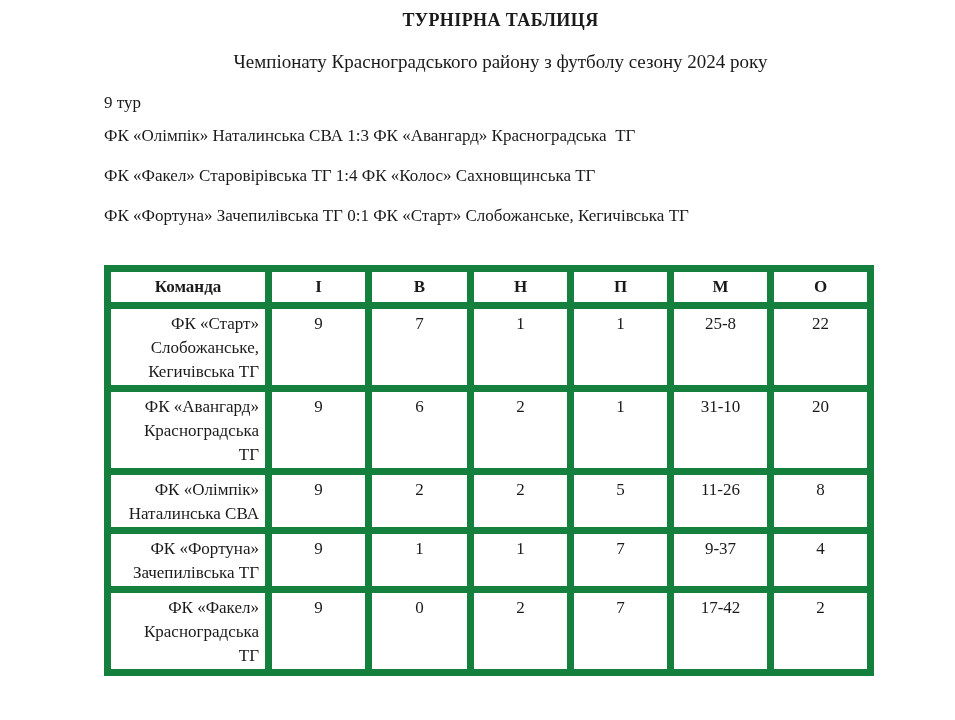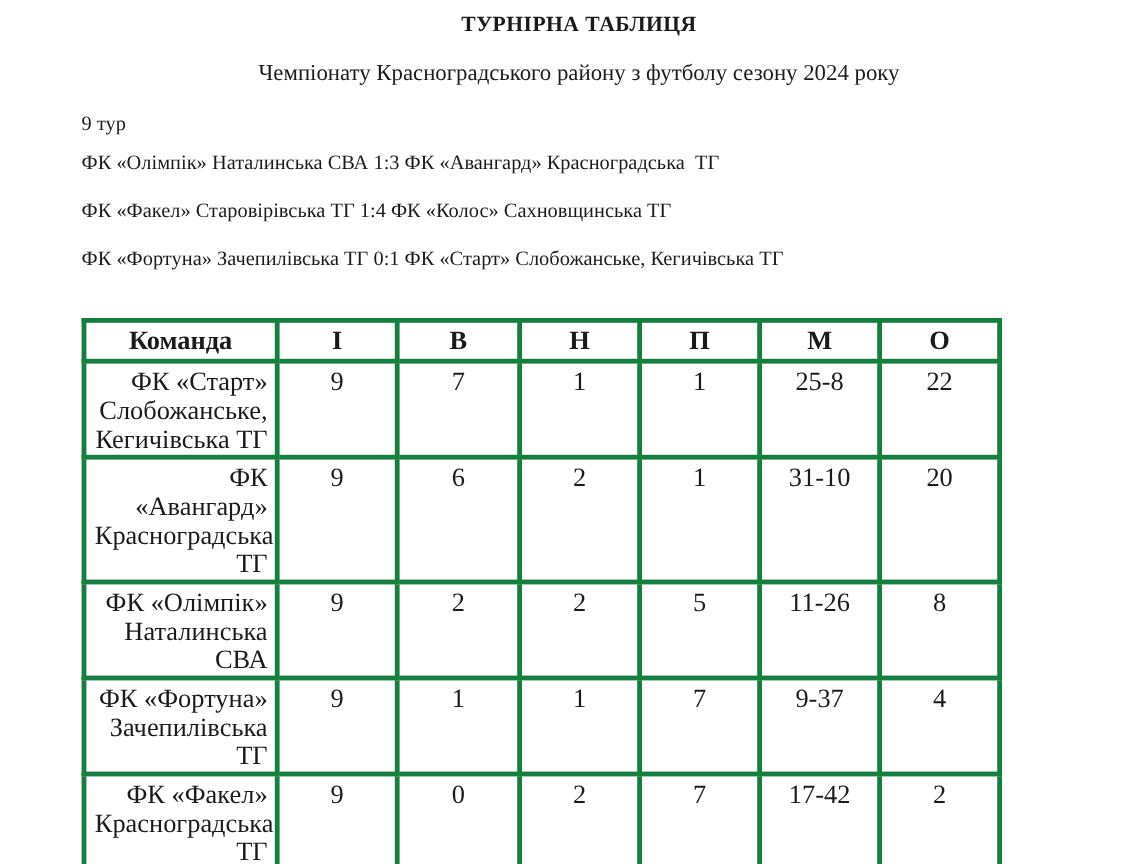--- a/index.html
+++ b/index.html
@@ -11,21 +11,21 @@
     width: 955px;
     height: 720px;
     overflow: hidden;
     font-family: "Liberation Serif", "DejaVu Serif", serif;
     color: #1a1a1a;
   }
   .doc {
     box-sizing: border-box;
     width: 955px;
     height: 720px;
-    padding: 8px 58px 0 68px;
+    padding: 8px 58px 0 104px;
   }
   .title {
     margin: 0;
     font-size: 18px;
     line-height: 24px;
     font-weight: 700;
     text-align: center;
     letter-spacing: 0.4px;
   }
   .subtitle {
@@ -48,22 +48,22 @@
   }
   p.match.first { margin-top: 9px; }
   table.standings {
     margin-top: 37px;
     border-collapse: collapse;
     width: 763px;
     table-layout: fixed;
     border: 2px solid #4d4d4d;
   }
   .standings th, .standings td {
-    border: 4px solid #15803d;
-    font-size: 22px;
+    border: 7px solid #15803d;
+    font-size: 17px;
     line-height: 24px;
     vertical-align: top;
     padding: 3px 6px 1px 6px;
   }
   .standings th {
     font-weight: 700;
     text-align: center;
     padding: 3px 2px;
   }
   .standings td.num {

